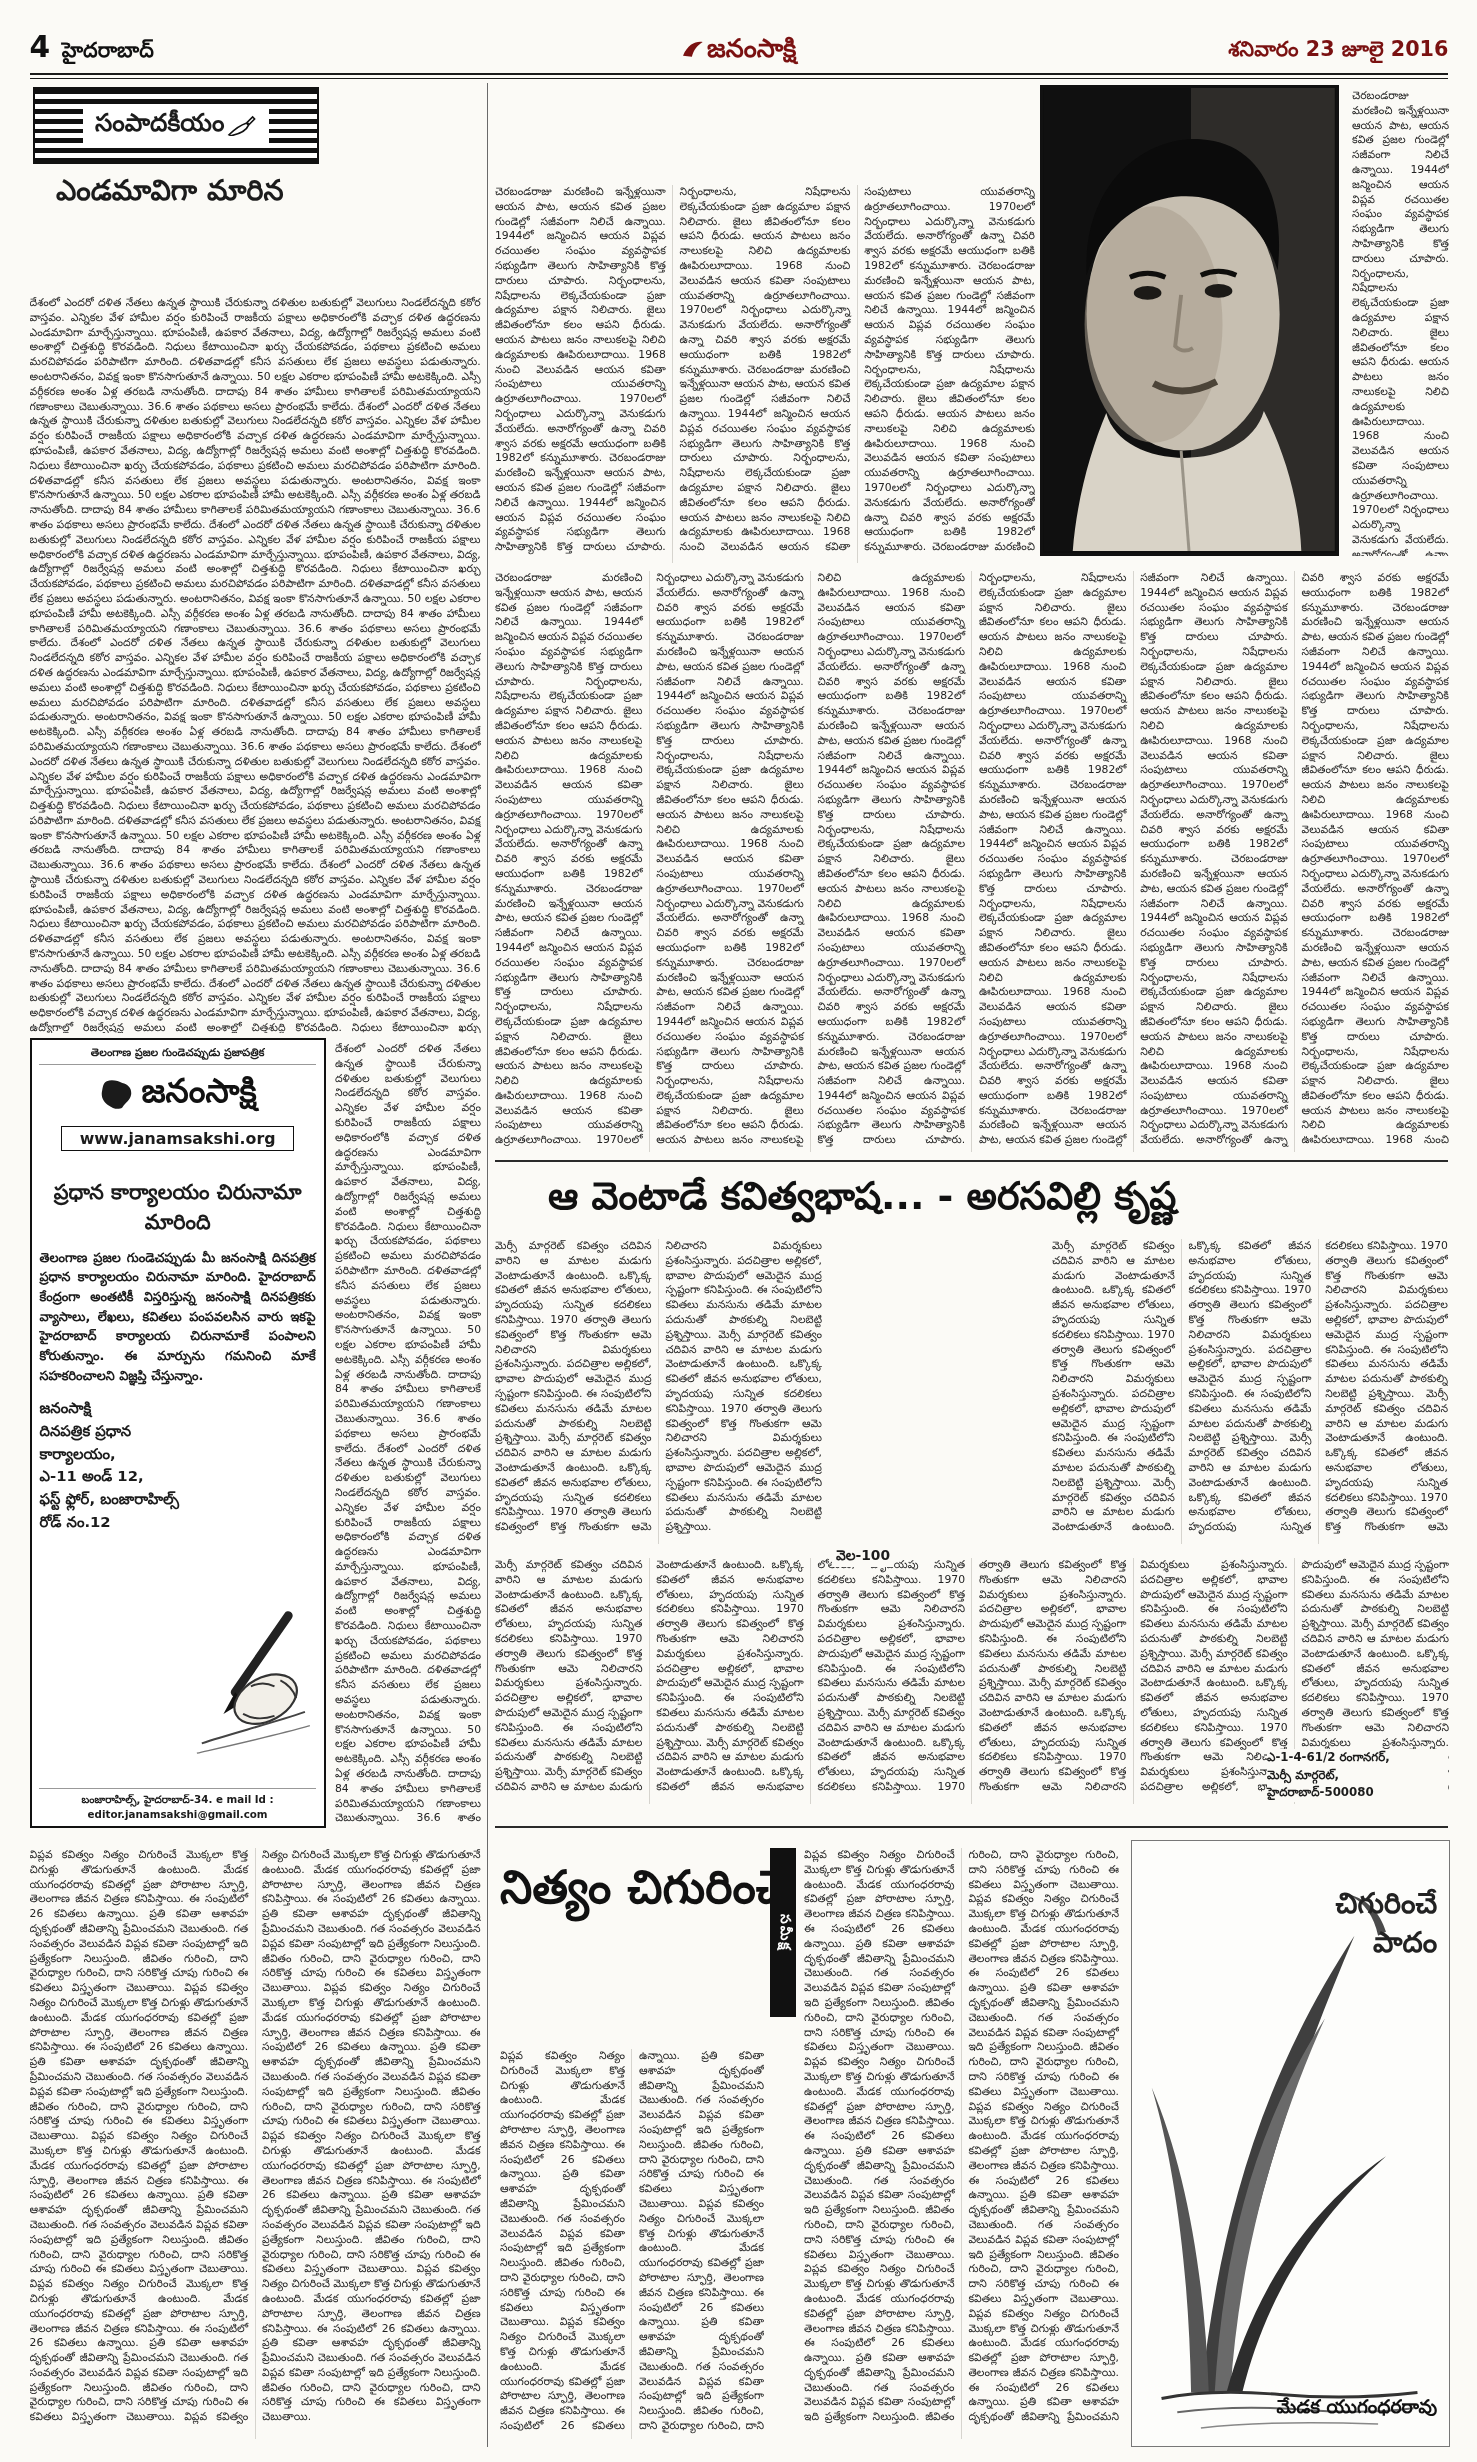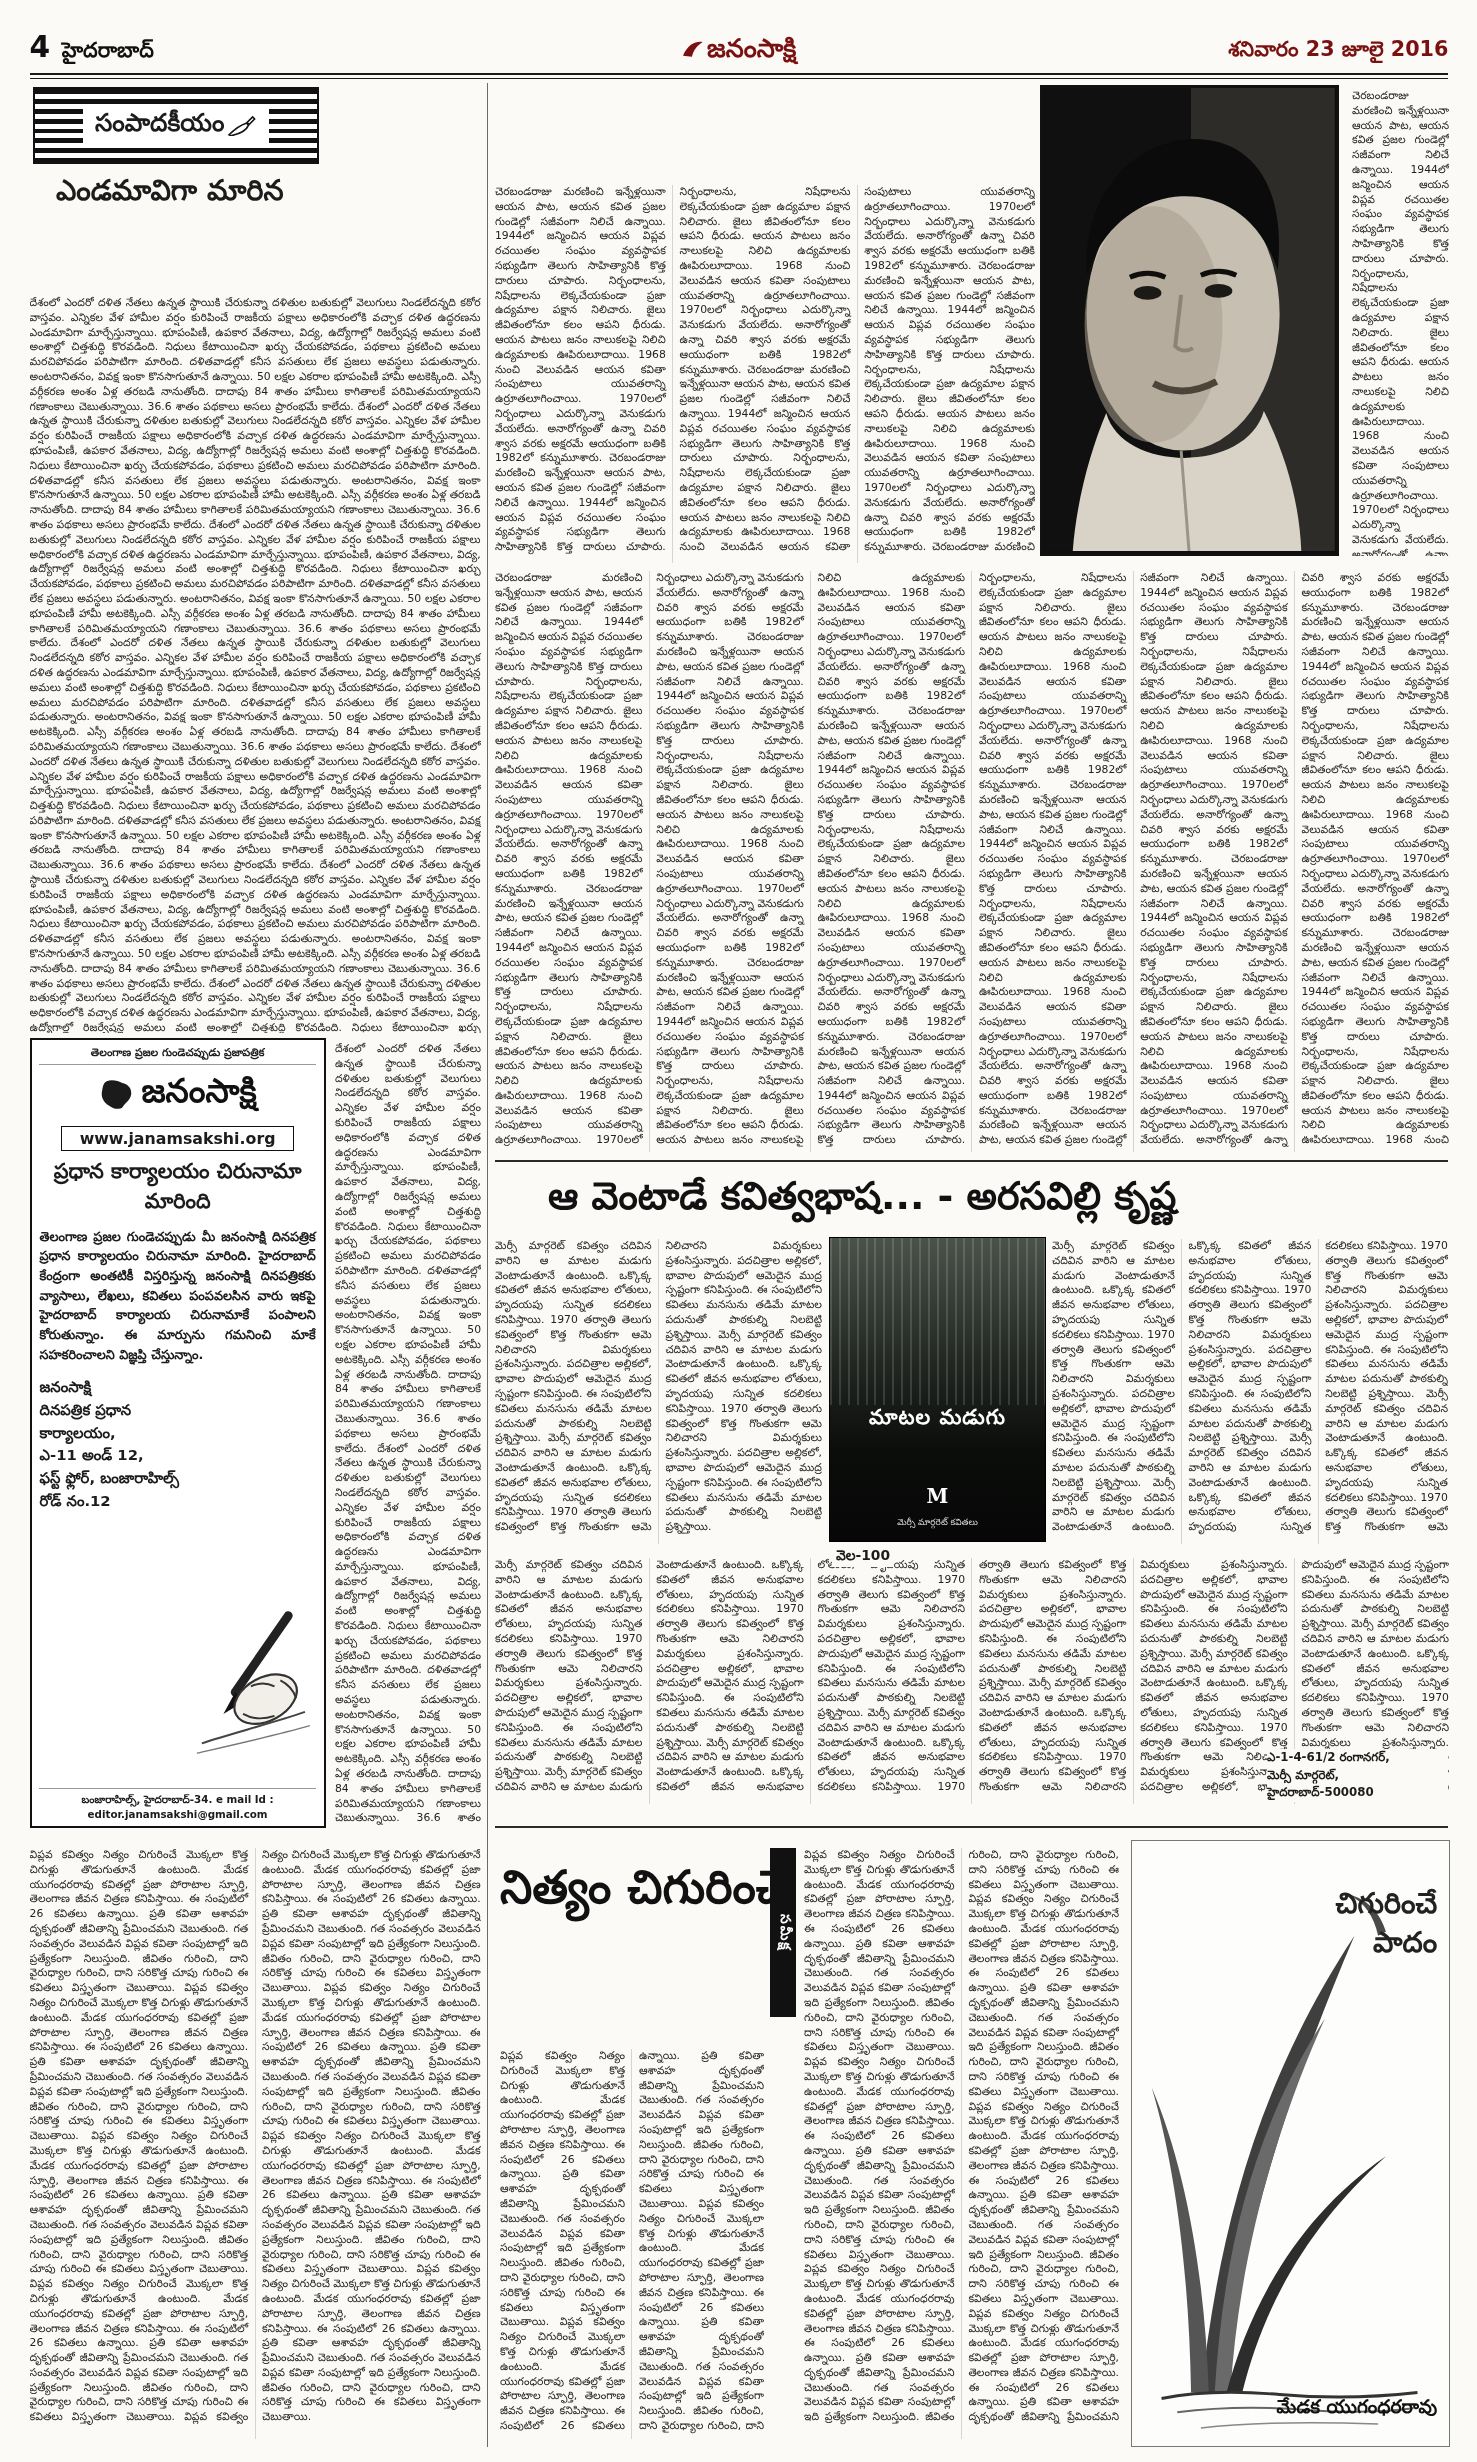--- a/index.html
+++ b/index.html
@@ -29,21 +29,21 @@
   .ed-h1{left:21.7px;top:173px;width:296px;text-align:center;font-size:28.6px;font-weight:bold;}
   .ed-h2{left:21.7px;top:217px;width:296px;text-align:center;font-size:40px;font-weight:800;}
   .ed-body{left:29.6px;top:296px;width:451px;height:737px;}
   .ed-body2{left:335px;top:1042px;width:146px;height:784px;}
   
   .promo{left:29.6px;top:1038px;width:296px;height:790px;border:2px solid #111;background:#fff;box-sizing:border-box;padding:5.9px 7.9px;}
   .promo-tag{font-size:10.8px;text-align:center;border-bottom:1px solid #999;padding-bottom:3px;font-weight:bold;}
   .promo-brandrow{display:flex;align-items:center;justify-content:center;gap:7.9px;margin-top:5.9px;}
   .promo-brand{font-size:33px;font-weight:800;color:#111;}
   .promo-web{text-align:center;font-weight:bold;font-size:15.8px;border:1px solid #111;margin:7.9px 21.7px 0;padding:2px 0;}
-  .promo-head{font-size:20.7px;font-weight:800;text-align:center;margin-top:5px;line-height:30.5px;}
+  .promo-head{font-size:20.7px;font-weight:800;text-align:center;margin-top:26px;line-height:30.5px;}
   .promo-body{font-size:12.8px;font-weight:bold;text-align:justify;margin-top:9.9px;line-height:19.7px;}
   .promo-addr{margin-top:11.8px;font-size:14.8px;font-weight:bold;line-height:22.7px;width:60%;}
   .promo-hand{position:absolute;right:3.9px;bottom:63px;width:148px;height:167px;}
   .promo-foot{position:absolute;left:7.9px;right:7.9px;bottom:5.9px;font-size:10.3px;text-align:center;border-top:1px solid #999;padding-top:3.9px;font-weight:bold;}
   
   .lead-headline{left:498px;top:79px;font-size:67px;font-weight:800;letter-spacing:2px;color:#111;}
   .portrait{left:1040px;top:85px;width:299px;height:471px;border:3.9px solid #111;background:#0e0e0e;box-sizing:border-box;}
   .lead-r1l{left:495px;top:185px;width:540px;height:378px;}
   .lead-r1r{left:1352px;top:89px;width:97px;height:467px;}
   .lead-r2{left:495px;top:571px;width:954px;height:581px;}
@@ -155,26 +155,20 @@
     </svg>
   </div>
 
   <div class="abs lead-r1l jtext cols3">చెరబండరాజు మరణించి ఇన్నేళ్లయినా ఆయన పాట, ఆయన కవిత ప్రజల గుండెల్లో సజీవంగా నిలిచే ఉన్నాయి. 1944లో జన్మించిన ఆయన విప్లవ రచయితల సంఘం వ్యవస్థాపక సభ్యుడిగా తెలుగు సాహిత్యానికి కొత్త దారులు చూపారు. నిర్బంధాలను, నిషేధాలను లెక్కచేయకుండా ప్రజా ఉద్యమాల పక్షాన నిలిచారు. జైలు జీవితంలోనూ కలం ఆపని ధీరుడు. ఆయన పాటలు జనం నాలుకలపై నిలిచి ఉద్యమాలకు ఊపిరులూదాయి. 1968 నుంచి వెలువడిన ఆయన కవితా సంపుటాలు యువతరాన్ని ఉర్రూతలూగించాయి. 1970లలో నిర్బంధాలు ఎదుర్కొన్నా వెనుకడుగు వేయలేదు. అనారోగ్యంతో ఉన్నా చివరి శ్వాస వరకు అక్షరమే ఆయుధంగా బతికి 1982లో కన్నుమూశారు. చెరబండరాజు మరణించి ఇన్నేళ్లయినా ఆయన పాట, ఆయన కవిత ప్రజల గుండెల్లో సజీవంగా నిలిచే ఉన్నాయి. 1944లో జన్మించిన ఆయన విప్లవ రచయితల సంఘం వ్యవస్థాపక సభ్యుడిగా తెలుగు సాహిత్యానికి కొత్త దారులు చూపారు. నిర్బంధాలను, నిషేధాలను లెక్కచేయకుండా ప్రజా ఉద్యమాల పక్షాన నిలిచారు. జైలు జీవితంలోనూ కలం ఆపని ధీరుడు. ఆయన పాటలు జనం నాలుకలపై నిలిచి ఉద్యమాలకు ఊపిరులూదాయి. 1968 నుంచి వెలువడిన ఆయన కవితా సంపుటాలు యువతరాన్ని ఉర్రూతలూగించాయి. 1970లలో నిర్బంధాలు ఎదుర్కొన్నా వెనుకడుగు వేయలేదు. అనారోగ్యంతో ఉన్నా చివరి శ్వాస వరకు అక్షరమే ఆయుధంగా బతికి 1982లో కన్నుమూశారు. చెరబండరాజు మరణించి ఇన్నేళ్లయినా ఆయన పాట, ఆయన కవిత ప్రజల గుండెల్లో సజీవంగా నిలిచే ఉన్నాయి. 1944లో జన్మించిన ఆయన విప్లవ రచయితల సంఘం వ్యవస్థాపక సభ్యుడిగా తెలుగు సాహిత్యానికి కొత్త దారులు చూపారు. నిర్బంధాలను, నిషేధాలను లెక్కచేయకుండా ప్రజా ఉద్యమాల పక్షాన నిలిచారు. జైలు జీవితంలోనూ కలం ఆపని ధీరుడు. ఆయన పాటలు జనం నాలుకలపై నిలిచి ఉద్యమాలకు ఊపిరులూదాయి. 1968 నుంచి వెలువడిన ఆయన కవితా సంపుటాలు యువతరాన్ని ఉర్రూతలూగించాయి. 1970లలో నిర్బంధాలు ఎదుర్కొన్నా వెనుకడుగు వేయలేదు. అనారోగ్యంతో ఉన్నా చివరి శ్వాస వరకు అక్షరమే ఆయుధంగా బతికి 1982లో కన్నుమూశారు. చెరబండరాజు మరణించి ఇన్నేళ్లయినా ఆయన పాట, ఆయన కవిత ప్రజల గుండెల్లో సజీవంగా నిలిచే ఉన్నాయి. 1944లో జన్మించిన ఆయన విప్లవ రచయితల సంఘం వ్యవస్థాపక సభ్యుడిగా తెలుగు సాహిత్యానికి కొత్త దారులు చూపారు. నిర్బంధాలను, నిషేధాలను లెక్కచేయకుండా ప్రజా ఉద్యమాల పక్షాన నిలిచారు. జైలు జీవితంలోనూ కలం ఆపని ధీరుడు. ఆయన పాటలు జనం నాలుకలపై నిలిచి ఉద్యమాలకు ఊపిరులూదాయి. 1968 నుంచి వెలువడిన ఆయన కవితా సంపుటాలు యువతరాన్ని ఉర్రూతలూగించాయి. 1970లలో నిర్బంధాలు ఎదుర్కొన్నా వెనుకడుగు వేయలేదు. అనారోగ్యంతో ఉన్నా చివరి శ్వాస వరకు అక్షరమే ఆయుధంగా బతికి 1982లో కన్నుమూశారు. చెరబండరాజు మరణించి ఇన్నేళ్లయినా ఆయన పాట, ఆయన కవిత ప్రజల గుండెల్లో సజీవంగా నిలిచే ఉన్నాయి. 1944లో జన్మించిన ఆయన విప్లవ రచయితల సంఘం వ్యవస్థాపక సభ్యుడిగా తెలుగు సాహిత్యానికి కొత్త దారులు చూపారు. నిర్బంధాలను, నిషేధాలను లెక్కచేయకుండా ప్రజా ఉద్యమాల పక్షాన నిలిచారు. జైలు జీవితంలోనూ కలం ఆపని ధీరుడు. ఆయన పాటలు జనం నాలుకలపై నిలిచి ఉద్యమాలకు ఊపిరులూదాయి. 1968 నుంచి వెలువడిన ఆయన కవితా సంపుటాలు యువతరాన్ని ఉర్రూతలూగించాయి. 1970లలో నిర్బంధాలు ఎదుర్కొన్నా వెనుకడుగు వేయలేదు. అనారోగ్యంతో ఉన్నా చివరి శ్వాస వరకు అక్షరమే ఆయుధంగా బతికి 1982లో కన్నుమూశారు. చెరబండరాజు మరణించి ఇన్నేళ్లయినా ఆయన పాట, ఆయన కవిత ప్రజల గుండెల్లో సజీవంగా నిలిచే ఉన్నాయి. 1944లో జన్మించిన ఆయన విప్లవ రచయితల సంఘం వ్యవస్థాపక సభ్యుడిగా తెలుగు సాహిత్యానికి కొత్త దారులు చూపారు. నిర్బంధాలను, నిషేధాలను లెక్కచేయకుండా ప్రజా ఉద్యమాల పక్షాన నిలిచారు. జైలు జీవితంలోనూ కలం ఆపని ధీరుడు. ఆయన పాటలు జనం నాలుకలపై నిలిచి ఉద్యమాలకు ఊపిరులూదాయి. 1968 నుంచి వెలువడిన ఆయన కవితా సంపుటాలు యువతరాన్ని ఉర్రూతలూగించాయి. 1970లలో నిర్బంధాలు ఎదుర్కొన్నా వెనుకడుగు వేయలేదు. అనారోగ్యంతో ఉన్నా చివరి శ్వాస వరకు అక్షరమే ఆయుధంగా బతికి 1982లో కన్నుమూశారు.</div>
   <div class="abs lead-r1r jtext">చెరబండరాజు మరణించి ఇన్నేళ్లయినా ఆయన పాట, ఆయన కవిత ప్రజల గుండెల్లో సజీవంగా నిలిచే ఉన్నాయి. 1944లో జన్మించిన ఆయన విప్లవ రచయితల సంఘం వ్యవస్థాపక సభ్యుడిగా తెలుగు సాహిత్యానికి కొత్త దారులు చూపారు. నిర్బంధాలను, నిషేధాలను లెక్కచేయకుండా ప్రజా ఉద్యమాల పక్షాన నిలిచారు. జైలు జీవితంలోనూ కలం ఆపని ధీరుడు. ఆయన పాటలు జనం నాలుకలపై నిలిచి ఉద్యమాలకు ఊపిరులూదాయి. 1968 నుంచి వెలువడిన ఆయన కవితా సంపుటాలు యువతరాన్ని ఉర్రూతలూగించాయి. 1970లలో నిర్బంధాలు ఎదుర్కొన్నా వెనుకడుగు వేయలేదు. అనారోగ్యంతో ఉన్నా చివరి శ్వాస వరకు అక్షరమే ఆయుధంగా బతికి 1982లో కన్నుమూశారు. చెరబండరాజు మరణించి ఇన్నేళ్లయినా ఆయన పాట, ఆయన కవిత ప్రజల గుండెల్లో సజీవంగా నిలిచే ఉన్నాయి. 1944లో జన్మించిన ఆయన విప్లవ రచయితల సంఘం వ్యవస్థాపక సభ్యుడిగా తెలుగు సాహిత్యానికి కొత్త దారులు చూపారు. నిర్బంధాలను, నిషేధాలను లెక్కచేయకుండా ప్రజా ఉద్యమాల పక్షాన నిలిచారు. జైలు జీవితంలోనూ కలం ఆపని ధీరుడు. ఆయన పాటలు జనం నాలుకలపై నిలిచి ఉద్యమాలకు ఊపిరులూదాయి. 1968 నుంచి వెలువడిన ఆయన కవితా సంపుటాలు యువతరాన్ని ఉర్రూతలూగించాయి. 1970లలో నిర్బంధాలు ఎదుర్కొన్నా వెనుకడుగు వేయలేదు. అనారోగ్యంతో ఉన్నా చివరి శ్వాస వరకు అక్షరమే ఆయుధంగా బతికి 1982లో కన్నుమూశారు.</div>
   <div class="abs lead-r2 jtext cols6">చెరబండరాజు మరణించి ఇన్నేళ్లయినా ఆయన పాట, ఆయన కవిత ప్రజల గుండెల్లో సజీవంగా నిలిచే ఉన్నాయి. 1944లో జన్మించిన ఆయన విప్లవ రచయితల సంఘం వ్యవస్థాపక సభ్యుడిగా తెలుగు సాహిత్యానికి కొత్త దారులు చూపారు. నిర్బంధాలను, నిషేధాలను లెక్కచేయకుండా ప్రజా ఉద్యమాల పక్షాన నిలిచారు. జైలు జీవితంలోనూ కలం ఆపని ధీరుడు. ఆయన పాటలు జనం నాలుకలపై నిలిచి ఉద్యమాలకు ఊపిరులూదాయి. 1968 నుంచి వెలువడిన ఆయన కవితా సంపుటాలు యువతరాన్ని ఉర్రూతలూగించాయి. 1970లలో నిర్బంధాలు ఎదుర్కొన్నా వెనుకడుగు వేయలేదు. అనారోగ్యంతో ఉన్నా చివరి శ్వాస వరకు అక్షరమే ఆయుధంగా బతికి 1982లో కన్నుమూశారు. చెరబండరాజు మరణించి ఇన్నేళ్లయినా ఆయన పాట, ఆయన కవిత ప్రజల గుండెల్లో సజీవంగా నిలిచే ఉన్నాయి. 1944లో జన్మించిన ఆయన విప్లవ రచయితల సంఘం వ్యవస్థాపక సభ్యుడిగా తెలుగు సాహిత్యానికి కొత్త దారులు చూపారు. నిర్బంధాలను, నిషేధాలను లెక్కచేయకుండా ప్రజా ఉద్యమాల పక్షాన నిలిచారు. జైలు జీవితంలోనూ కలం ఆపని ధీరుడు. ఆయన పాటలు జనం నాలుకలపై నిలిచి ఉద్యమాలకు ఊపిరులూదాయి. 1968 నుంచి వెలువడిన ఆయన కవితా సంపుటాలు యువతరాన్ని ఉర్రూతలూగించాయి. 1970లలో నిర్బంధాలు ఎదుర్కొన్నా వెనుకడుగు వేయలేదు. అనారోగ్యంతో ఉన్నా చివరి శ్వాస వరకు అక్షరమే ఆయుధంగా బతికి 1982లో కన్నుమూశారు. చెరబండరాజు మరణించి ఇన్నేళ్లయినా ఆయన పాట, ఆయన కవిత ప్రజల గుండెల్లో సజీవంగా నిలిచే ఉన్నాయి. 1944లో జన్మించిన ఆయన విప్లవ రచయితల సంఘం వ్యవస్థాపక సభ్యుడిగా తెలుగు సాహిత్యానికి కొత్త దారులు చూపారు. నిర్బంధాలను, నిషేధాలను లెక్కచేయకుండా ప్రజా ఉద్యమాల పక్షాన నిలిచారు. జైలు జీవితంలోనూ కలం ఆపని ధీరుడు. ఆయన పాటలు జనం నాలుకలపై నిలిచి ఉద్యమాలకు ఊపిరులూదాయి. 1968 నుంచి వెలువడిన ఆయన కవితా సంపుటాలు యువతరాన్ని ఉర్రూతలూగించాయి. 1970లలో నిర్బంధాలు ఎదుర్కొన్నా వెనుకడుగు వేయలేదు. అనారోగ్యంతో ఉన్నా చివరి శ్వాస వరకు అక్షరమే ఆయుధంగా బతికి 1982లో కన్నుమూశారు. చెరబండరాజు మరణించి ఇన్నేళ్లయినా ఆయన పాట, ఆయన కవిత ప్రజల గుండెల్లో సజీవంగా నిలిచే ఉన్నాయి. 1944లో జన్మించిన ఆయన విప్లవ రచయితల సంఘం వ్యవస్థాపక సభ్యుడిగా తెలుగు సాహిత్యానికి కొత్త దారులు చూపారు. నిర్బంధాలను, నిషేధాలను లెక్కచేయకుండా ప్రజా ఉద్యమాల పక్షాన నిలిచారు. జైలు జీవితంలోనూ కలం ఆపని ధీరుడు. ఆయన పాటలు జనం నాలుకలపై నిలిచి ఉద్యమాలకు ఊపిరులూదాయి. 1968 నుంచి వెలువడిన ఆయన కవితా సంపుటాలు యువతరాన్ని ఉర్రూతలూగించాయి. 1970లలో నిర్బంధాలు ఎదుర్కొన్నా వెనుకడుగు వేయలేదు. అనారోగ్యంతో ఉన్నా చివరి శ్వాస వరకు అక్షరమే ఆయుధంగా బతికి 1982లో కన్నుమూశారు. చెరబండరాజు మరణించి ఇన్నేళ్లయినా ఆయన పాట, ఆయన కవిత ప్రజల గుండెల్లో సజీవంగా నిలిచే ఉన్నాయి. 1944లో జన్మించిన ఆయన విప్లవ రచయితల సంఘం వ్యవస్థాపక సభ్యుడిగా తెలుగు సాహిత్యానికి కొత్త దారులు చూపారు. నిర్బంధాలను, నిషేధాలను లెక్కచేయకుండా ప్రజా ఉద్యమాల పక్షాన నిలిచారు. జైలు జీవితంలోనూ కలం ఆపని ధీరుడు. ఆయన పాటలు జనం నాలుకలపై నిలిచి ఉద్యమాలకు ఊపిరులూదాయి. 1968 నుంచి వెలువడిన ఆయన కవితా సంపుటాలు యువతరాన్ని ఉర్రూతలూగించాయి. 1970లలో నిర్బంధాలు ఎదుర్కొన్నా వెనుకడుగు వేయలేదు. అనారోగ్యంతో ఉన్నా చివరి శ్వాస వరకు అక్షరమే ఆయుధంగా బతికి 1982లో కన్నుమూశారు. చెరబండరాజు మరణించి ఇన్నేళ్లయినా ఆయన పాట, ఆయన కవిత ప్రజల గుండెల్లో సజీవంగా నిలిచే ఉన్నాయి. 1944లో జన్మించిన ఆయన విప్లవ రచయితల సంఘం వ్యవస్థాపక సభ్యుడిగా తెలుగు సాహిత్యానికి కొత్త దారులు చూపారు. నిర్బంధాలను, నిషేధాలను లెక్కచేయకుండా ప్రజా ఉద్యమాల పక్షాన నిలిచారు. జైలు జీవితంలోనూ కలం ఆపని ధీరుడు. ఆయన పాటలు జనం నాలుకలపై నిలిచి ఉద్యమాలకు ఊపిరులూదాయి. 1968 నుంచి వెలువడిన ఆయన కవితా సంపుటాలు యువతరాన్ని ఉర్రూతలూగించాయి. 1970లలో నిర్బంధాలు ఎదుర్కొన్నా వెనుకడుగు వేయలేదు. అనారోగ్యంతో ఉన్నా చివరి శ్వాస వరకు అక్షరమే ఆయుధంగా బతికి 1982లో కన్నుమూశారు. చెరబండరాజు మరణించి ఇన్నేళ్లయినా ఆయన పాట, ఆయన కవిత ప్రజల గుండెల్లో సజీవంగా నిలిచే ఉన్నాయి. 1944లో జన్మించిన ఆయన విప్లవ రచయితల సంఘం వ్యవస్థాపక సభ్యుడిగా తెలుగు సాహిత్యానికి కొత్త దారులు చూపారు. నిర్బంధాలను, నిషేధాలను లెక్కచేయకుండా ప్రజా ఉద్యమాల పక్షాన నిలిచారు. జైలు జీవితంలోనూ కలం ఆపని ధీరుడు. ఆయన పాటలు జనం నాలుకలపై నిలిచి ఉద్యమాలకు ఊపిరులూదాయి. 1968 నుంచి వెలువడిన ఆయన కవితా సంపుటాలు యువతరాన్ని ఉర్రూతలూగించాయి. 1970లలో నిర్బంధాలు ఎదుర్కొన్నా వెనుకడుగు వేయలేదు. అనారోగ్యంతో ఉన్నా చివరి శ్వాస వరకు అక్షరమే ఆయుధంగా బతికి 1982లో కన్నుమూశారు. చెరబండరాజు మరణించి ఇన్నేళ్లయినా ఆయన పాట, ఆయన కవిత ప్రజల గుండెల్లో సజీవంగా నిలిచే ఉన్నాయి. 1944లో జన్మించిన ఆయన విప్లవ రచయితల సంఘం వ్యవస్థాపక సభ్యుడిగా తెలుగు సాహిత్యానికి కొత్త దారులు చూపారు. నిర్బంధాలను, నిషేధాలను లెక్కచేయకుండా ప్రజా ఉద్యమాల పక్షాన నిలిచారు. జైలు జీవితంలోనూ కలం ఆపని ధీరుడు. ఆయన పాటలు జనం నాలుకలపై నిలిచి ఉద్యమాలకు ఊపిరులూదాయి. 1968 నుంచి వెలువడిన ఆయన కవితా సంపుటాలు యువతరాన్ని ఉర్రూతలూగించాయి. 1970లలో నిర్బంధాలు ఎదుర్కొన్నా వెనుకడుగు వేయలేదు. అనారోగ్యంతో ఉన్నా చివరి శ్వాస వరకు అక్షరమే ఆయుధంగా బతికి 1982లో కన్నుమూశారు. చెరబండరాజు మరణించి ఇన్నేళ్లయినా ఆయన పాట, ఆయన కవిత ప్రజల గుండెల్లో సజీవంగా నిలిచే ఉన్నాయి. 1944లో జన్మించిన ఆయన విప్లవ రచయితల సంఘం వ్యవస్థాపక సభ్యుడిగా తెలుగు సాహిత్యానికి కొత్త దారులు చూపారు. నిర్బంధాలను, నిషేధాలను లెక్కచేయకుండా ప్రజా ఉద్యమాల పక్షాన నిలిచారు. జైలు జీవితంలోనూ కలం ఆపని ధీరుడు. ఆయన పాటలు జనం నాలుకలపై నిలిచి ఉద్యమాలకు ఊపిరులూదాయి. 1968 నుంచి వెలువడిన ఆయన కవితా సంపుటాలు యువతరాన్ని ఉర్రూతలూగించాయి. 1970లలో నిర్బంధాలు ఎదుర్కొన్నా వెనుకడుగు వేయలేదు. అనారోగ్యంతో ఉన్నా చివరి శ్వాస వరకు అక్షరమే ఆయుధంగా బతికి 1982లో కన్నుమూశారు. చెరబండరాజు మరణించి ఇన్నేళ్లయినా ఆయన పాట, ఆయన కవిత ప్రజల గుండెల్లో సజీవంగా నిలిచే ఉన్నాయి. 1944లో జన్మించిన ఆయన విప్లవ రచయితల సంఘం వ్యవస్థాపక సభ్యుడిగా తెలుగు సాహిత్యానికి కొత్త దారులు చూపారు. నిర్బంధాలను, నిషేధాలను లెక్కచేయకుండా ప్రజా ఉద్యమాల పక్షాన నిలిచారు. జైలు జీవితంలోనూ కలం ఆపని ధీరుడు. ఆయన పాటలు జనం నాలుకలపై నిలిచి ఉద్యమాలకు ఊపిరులూదాయి. 1968 నుంచి వెలువడిన ఆయన కవితా సంపుటాలు యువతరాన్ని ఉర్రూతలూగించాయి. 1970లలో నిర్బంధాలు ఎదుర్కొన్నా వెనుకడుగు వేయలేదు. అనారోగ్యంతో ఉన్నా చివరి శ్వాస వరకు అక్షరమే ఆయుధంగా బతికి 1982లో కన్నుమూశారు. చెరబండరాజు మరణించి ఇన్నేళ్లయినా ఆయన పాట, ఆయన కవిత ప్రజల గుండెల్లో సజీవంగా నిలిచే ఉన్నాయి. 1944లో జన్మించిన ఆయన విప్లవ రచయితల సంఘం వ్యవస్థాపక సభ్యుడిగా తెలుగు సాహిత్యానికి కొత్త దారులు చూపారు. నిర్బంధాలను, నిషేధాలను లెక్కచేయకుండా ప్రజా ఉద్యమాల పక్షాన నిలిచారు. జైలు జీవితంలోనూ కలం ఆపని ధీరుడు. ఆయన పాటలు జనం నాలుకలపై నిలిచి ఉద్యమాలకు ఊపిరులూదాయి. 1968 నుంచి వెలువడిన ఆయన కవితా సంపుటాలు యువతరాన్ని ఉర్రూతలూగించాయి. 1970లలో నిర్బంధాలు ఎదుర్కొన్నా వెనుకడుగు వేయలేదు. అనారోగ్యంతో ఉన్నా చివరి శ్వాస వరకు అక్షరమే ఆయుధంగా బతికి 1982లో కన్నుమూశారు. చెరబండరాజు మరణించి ఇన్నేళ్లయినా ఆయన పాట, ఆయన కవిత ప్రజల గుండెల్లో సజీవంగా నిలిచే ఉన్నాయి. 1944లో జన్మించిన ఆయన విప్లవ రచయితల సంఘం వ్యవస్థాపక సభ్యుడిగా తెలుగు సాహిత్యానికి కొత్త దారులు చూపారు. నిర్బంధాలను, నిషేధాలను లెక్కచేయకుండా ప్రజా ఉద్యమాల పక్షాన నిలిచారు. జైలు జీవితంలోనూ కలం ఆపని ధీరుడు. ఆయన పాటలు జనం నాలుకలపై నిలిచి ఉద్యమాలకు ఊపిరులూదాయి. 1968 నుంచి వెలువడిన ఆయన కవితా సంపుటాలు యువతరాన్ని ఉర్రూతలూగించాయి. 1970లలో నిర్బంధాలు ఎదుర్కొన్నా వెనుకడుగు వేయలేదు. అనారోగ్యంతో ఉన్నా చివరి శ్వాస వరకు అక్షరమే ఆయుధంగా బతికి 1982లో కన్నుమూశారు. చెరబండరాజు మరణించి ఇన్నేళ్లయినా ఆయన పాట, ఆయన కవిత ప్రజల గుండెల్లో సజీవంగా నిలిచే ఉన్నాయి. 1944లో జన్మించిన ఆయన విప్లవ రచయితల సంఘం వ్యవస్థాపక సభ్యుడిగా తెలుగు సాహిత్యానికి కొత్త దారులు చూపారు. నిర్బంధాలను, నిషేధాలను లెక్కచేయకుండా ప్రజా ఉద్యమాల పక్షాన నిలిచారు. జైలు జీవితంలోనూ కలం ఆపని ధీరుడు. ఆయన పాటలు జనం నాలుకలపై నిలిచి ఉద్యమాలకు ఊపిరులూదాయి. 1968 నుంచి వెలువడిన ఆయన కవితా సంపుటాలు యువతరాన్ని ఉర్రూతలూగించాయి. 1970లలో నిర్బంధాలు ఎదుర్కొన్నా వెనుకడుగు వేయలేదు. అనారోగ్యంతో ఉన్నా చివరి శ్వాస వరకు అక్షరమే ఆయుధంగా బతికి 1982లో కన్నుమూశారు. చెరబండరాజు మరణించి ఇన్నేళ్లయినా ఆయన పాట, ఆయన కవిత ప్రజల గుండెల్లో సజీవంగా నిలిచే ఉన్నాయి. 1944లో జన్మించిన ఆయన విప్లవ రచయితల సంఘం వ్యవస్థాపక సభ్యుడిగా తెలుగు సాహిత్యానికి కొత్త దారులు చూపారు. నిర్బంధాలను, నిషేధాలను లెక్కచేయకుండా ప్రజా ఉద్యమాల పక్షాన నిలిచారు. జైలు జీవితంలోనూ కలం ఆపని ధీరుడు. ఆయన పాటలు జనం నాలుకలపై నిలిచి ఉద్యమాలకు ఊపిరులూదాయి. 1968 నుంచి వెలువడిన ఆయన కవితా సంపుటాలు యువతరాన్ని ఉర్రూతలూగించాయి. 1970లలో నిర్బంధాలు ఎదుర్కొన్నా వెనుకడుగు వేయలేదు. అనారోగ్యంతో ఉన్నా చివరి శ్వాస వరకు అక్షరమే ఆయుధంగా బతికి 1982లో కన్నుమూశారు.</div>
 
   <div class="abs feat-headline">ఆ వెంటాడే కవిత్వభాష... - అరసవిల్లి కృష్ణ</div>
   <div class="abs feat-left jtext cols2">మెర్సీ మార్గరెట్ కవిత్వం చదివిన వారిని ఆ మాటల మడుగు వెంటాడుతూనే ఉంటుంది. ఒక్కొక్క కవితలో జీవన అనుభవాల లోతులు, హృదయపు సున్నిత కదలికలు కనిపిస్తాయి. 1970 తర్వాతి తెలుగు కవిత్వంలో కొత్త గొంతుకగా ఆమె నిలిచారని విమర్శకులు ప్రశంసిస్తున్నారు. పదచిత్రాల అల్లికలో, భావాల పొదుపులో ఆమెదైన ముద్ర స్పష్టంగా కనిపిస్తుంది. ఈ సంపుటిలోని కవితలు మనసును తడిమే మాటల పదునుతో పాఠకుల్ని నిలబెట్టి ప్రశ్నిస్తాయి. మెర్సీ మార్గరెట్ కవిత్వం చదివిన వారిని ఆ మాటల మడుగు వెంటాడుతూనే ఉంటుంది. ఒక్కొక్క కవితలో జీవన అనుభవాల లోతులు, హృదయపు సున్నిత కదలికలు కనిపిస్తాయి. 1970 తర్వాతి తెలుగు కవిత్వంలో కొత్త గొంతుకగా ఆమె నిలిచారని విమర్శకులు ప్రశంసిస్తున్నారు. పదచిత్రాల అల్లికలో, భావాల పొదుపులో ఆమెదైన ముద్ర స్పష్టంగా కనిపిస్తుంది. ఈ సంపుటిలోని కవితలు మనసును తడిమే మాటల పదునుతో పాఠకుల్ని నిలబెట్టి ప్రశ్నిస్తాయి. మెర్సీ మార్గరెట్ కవిత్వం చదివిన వారిని ఆ మాటల మడుగు వెంటాడుతూనే ఉంటుంది. ఒక్కొక్క కవితలో జీవన అనుభవాల లోతులు, హృదయపు సున్నిత కదలికలు కనిపిస్తాయి. 1970 తర్వాతి తెలుగు కవిత్వంలో కొత్త గొంతుకగా ఆమె నిలిచారని విమర్శకులు ప్రశంసిస్తున్నారు. పదచిత్రాల అల్లికలో, భావాల పొదుపులో ఆమెదైన ముద్ర స్పష్టంగా కనిపిస్తుంది. ఈ సంపుటిలోని కవితలు మనసును తడిమే మాటల పదునుతో పాఠకుల్ని నిలబెట్టి ప్రశ్నిస్తాయి.</div>
 
-  <div class="feat-cover">
-    <div class="streaks"></div>
-    <div class="cv-title">మాటల మడుగు</div>
-    <div class="cv-mark">M</div>
-    <div class="cv-sub">మెర్సీ మార్గరెట్ కవితలు</div>
-  </div>
 
   <div class="abs feat-right jtext cols3">మెర్సీ మార్గరెట్ కవిత్వం చదివిన వారిని ఆ మాటల మడుగు వెంటాడుతూనే ఉంటుంది. ఒక్కొక్క కవితలో జీవన అనుభవాల లోతులు, హృదయపు సున్నిత కదలికలు కనిపిస్తాయి. 1970 తర్వాతి తెలుగు కవిత్వంలో కొత్త గొంతుకగా ఆమె నిలిచారని విమర్శకులు ప్రశంసిస్తున్నారు. పదచిత్రాల అల్లికలో, భావాల పొదుపులో ఆమెదైన ముద్ర స్పష్టంగా కనిపిస్తుంది. ఈ సంపుటిలోని కవితలు మనసును తడిమే మాటల పదునుతో పాఠకుల్ని నిలబెట్టి ప్రశ్నిస్తాయి. మెర్సీ మార్గరెట్ కవిత్వం చదివిన వారిని ఆ మాటల మడుగు వెంటాడుతూనే ఉంటుంది. ఒక్కొక్క కవితలో జీవన అనుభవాల లోతులు, హృదయపు సున్నిత కదలికలు కనిపిస్తాయి. 1970 తర్వాతి తెలుగు కవిత్వంలో కొత్త గొంతుకగా ఆమె నిలిచారని విమర్శకులు ప్రశంసిస్తున్నారు. పదచిత్రాల అల్లికలో, భావాల పొదుపులో ఆమెదైన ముద్ర స్పష్టంగా కనిపిస్తుంది. ఈ సంపుటిలోని కవితలు మనసును తడిమే మాటల పదునుతో పాఠకుల్ని నిలబెట్టి ప్రశ్నిస్తాయి. మెర్సీ మార్గరెట్ కవిత్వం చదివిన వారిని ఆ మాటల మడుగు వెంటాడుతూనే ఉంటుంది. ఒక్కొక్క కవితలో జీవన అనుభవాల లోతులు, హృదయపు సున్నిత కదలికలు కనిపిస్తాయి. 1970 తర్వాతి తెలుగు కవిత్వంలో కొత్త గొంతుకగా ఆమె నిలిచారని విమర్శకులు ప్రశంసిస్తున్నారు. పదచిత్రాల అల్లికలో, భావాల పొదుపులో ఆమెదైన ముద్ర స్పష్టంగా కనిపిస్తుంది. ఈ సంపుటిలోని కవితలు మనసును తడిమే మాటల పదునుతో పాఠకుల్ని నిలబెట్టి ప్రశ్నిస్తాయి. మెర్సీ మార్గరెట్ కవిత్వం చదివిన వారిని ఆ మాటల మడుగు వెంటాడుతూనే ఉంటుంది. ఒక్కొక్క కవితలో జీవన అనుభవాల లోతులు, హృదయపు సున్నిత కదలికలు కనిపిస్తాయి. 1970 తర్వాతి తెలుగు కవిత్వంలో కొత్త గొంతుకగా ఆమె నిలిచారని విమర్శకులు ప్రశంసిస్తున్నారు. పదచిత్రాల అల్లికలో, భావాల పొదుపులో ఆమెదైన ముద్ర స్పష్టంగా కనిపిస్తుంది. ఈ సంపుటిలోని కవితలు మనసును తడిమే మాటల పదునుతో పాఠకుల్ని నిలబెట్టి ప్రశ్నిస్తాయి.</div>
   <div class="abs feat-bottom jtext cols6">మెర్సీ మార్గరెట్ కవిత్వం చదివిన వారిని ఆ మాటల మడుగు వెంటాడుతూనే ఉంటుంది. ఒక్కొక్క కవితలో జీవన అనుభవాల లోతులు, హృదయపు సున్నిత కదలికలు కనిపిస్తాయి. 1970 తర్వాతి తెలుగు కవిత్వంలో కొత్త గొంతుకగా ఆమె నిలిచారని విమర్శకులు ప్రశంసిస్తున్నారు. పదచిత్రాల అల్లికలో, భావాల పొదుపులో ఆమెదైన ముద్ర స్పష్టంగా కనిపిస్తుంది. ఈ సంపుటిలోని కవితలు మనసును తడిమే మాటల పదునుతో పాఠకుల్ని నిలబెట్టి ప్రశ్నిస్తాయి. మెర్సీ మార్గరెట్ కవిత్వం చదివిన వారిని ఆ మాటల మడుగు వెంటాడుతూనే ఉంటుంది. ఒక్కొక్క కవితలో జీవన అనుభవాల లోతులు, హృదయపు సున్నిత కదలికలు కనిపిస్తాయి. 1970 తర్వాతి తెలుగు కవిత్వంలో కొత్త గొంతుకగా ఆమె నిలిచారని విమర్శకులు ప్రశంసిస్తున్నారు. పదచిత్రాల అల్లికలో, భావాల పొదుపులో ఆమెదైన ముద్ర స్పష్టంగా కనిపిస్తుంది. ఈ సంపుటిలోని కవితలు మనసును తడిమే మాటల పదునుతో పాఠకుల్ని నిలబెట్టి ప్రశ్నిస్తాయి. మెర్సీ మార్గరెట్ కవిత్వం చదివిన వారిని ఆ మాటల మడుగు వెంటాడుతూనే ఉంటుంది. ఒక్కొక్క కవితలో జీవన అనుభవాల లోతులు, హృదయపు సున్నిత కదలికలు కనిపిస్తాయి. 1970 తర్వాతి తెలుగు కవిత్వంలో కొత్త గొంతుకగా ఆమె నిలిచారని విమర్శకులు ప్రశంసిస్తున్నారు. పదచిత్రాల అల్లికలో, భావాల పొదుపులో ఆమెదైన ముద్ర స్పష్టంగా కనిపిస్తుంది. ఈ సంపుటిలోని కవితలు మనసును తడిమే మాటల పదునుతో పాఠకుల్ని నిలబెట్టి ప్రశ్నిస్తాయి. మెర్సీ మార్గరెట్ కవిత్వం చదివిన వారిని ఆ మాటల మడుగు వెంటాడుతూనే ఉంటుంది. ఒక్కొక్క కవితలో జీవన అనుభవాల లోతులు, హృదయపు సున్నిత కదలికలు కనిపిస్తాయి. 1970 తర్వాతి తెలుగు కవిత్వంలో కొత్త గొంతుకగా ఆమె నిలిచారని విమర్శకులు ప్రశంసిస్తున్నారు. పదచిత్రాల అల్లికలో, భావాల పొదుపులో ఆమెదైన ముద్ర స్పష్టంగా కనిపిస్తుంది. ఈ సంపుటిలోని కవితలు మనసును తడిమే మాటల పదునుతో పాఠకుల్ని నిలబెట్టి ప్రశ్నిస్తాయి. మెర్సీ మార్గరెట్ కవిత్వం చదివిన వారిని ఆ మాటల మడుగు వెంటాడుతూనే ఉంటుంది. ఒక్కొక్క కవితలో జీవన అనుభవాల లోతులు, హృదయపు సున్నిత కదలికలు కనిపిస్తాయి. 1970 తర్వాతి తెలుగు కవిత్వంలో కొత్త గొంతుకగా ఆమె నిలిచారని విమర్శకులు ప్రశంసిస్తున్నారు. పదచిత్రాల అల్లికలో, భావాల పొదుపులో ఆమెదైన ముద్ర స్పష్టంగా కనిపిస్తుంది. ఈ సంపుటిలోని కవితలు మనసును తడిమే మాటల పదునుతో పాఠకుల్ని నిలబెట్టి ప్రశ్నిస్తాయి. మెర్సీ మార్గరెట్ కవిత్వం చదివిన వారిని ఆ మాటల మడుగు వెంటాడుతూనే ఉంటుంది. ఒక్కొక్క కవితలో జీవన అనుభవాల లోతులు, హృదయపు సున్నిత కదలికలు కనిపిస్తాయి. 1970 తర్వాతి తెలుగు కవిత్వంలో కొత్త గొంతుకగా ఆమె నిలిచారని విమర్శకులు ప్రశంసిస్తున్నారు. పదచిత్రాల అల్లికలో, భావాల పొదుపులో ఆమెదైన ముద్ర స్పష్టంగా కనిపిస్తుంది. ఈ సంపుటిలోని కవితలు మనసును తడిమే మాటల పదునుతో పాఠకుల్ని నిలబెట్టి ప్రశ్నిస్తాయి. మెర్సీ మార్గరెట్ కవిత్వం చదివిన వారిని ఆ మాటల మడుగు వెంటాడుతూనే ఉంటుంది. ఒక్కొక్క కవితలో జీవన అనుభవాల లోతులు, హృదయపు సున్నిత కదలికలు కనిపిస్తాయి. 1970 తర్వాతి తెలుగు కవిత్వంలో కొత్త గొంతుకగా ఆమె నిలిచారని విమర్శకులు ప్రశంసిస్తున్నారు. పదచిత్రాల అల్లికలో, భావాల పొదుపులో ఆమెదైన ముద్ర స్పష్టంగా కనిపిస్తుంది. ఈ సంపుటిలోని కవితలు మనసును తడిమే మాటల పదునుతో పాఠకుల్ని నిలబెట్టి ప్రశ్నిస్తాయి.</div>
   <div class="abs feat-price">వెల-100</div>
   <div class="abs feat-addr">
     <div>ఎ-1-4-61/2 రంగానగర్,</div>
     <div>మెర్సీ మార్గరెట్,</div>
     <div>హైదరాబాద్-500080</div>
   </div>
 

